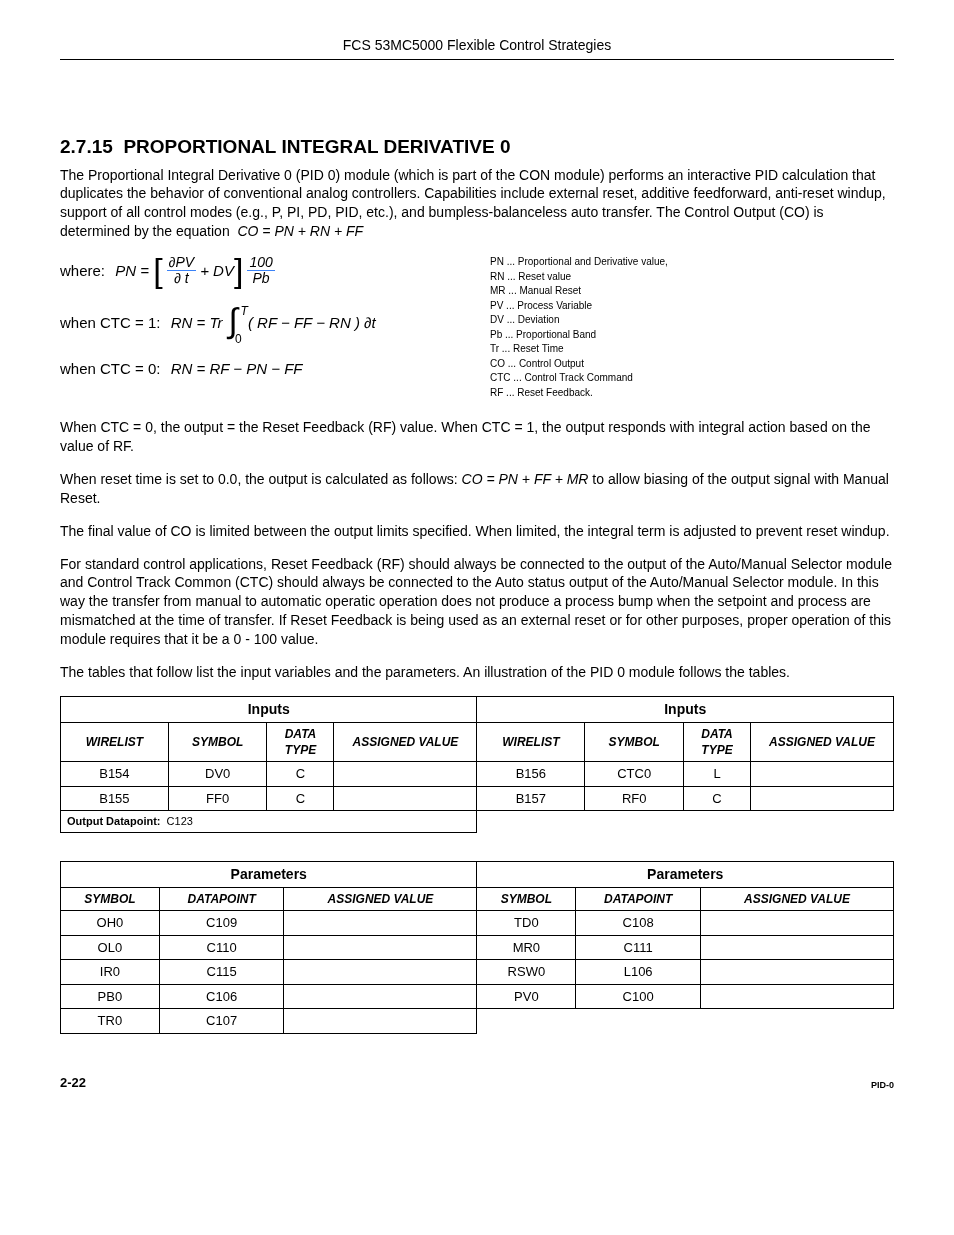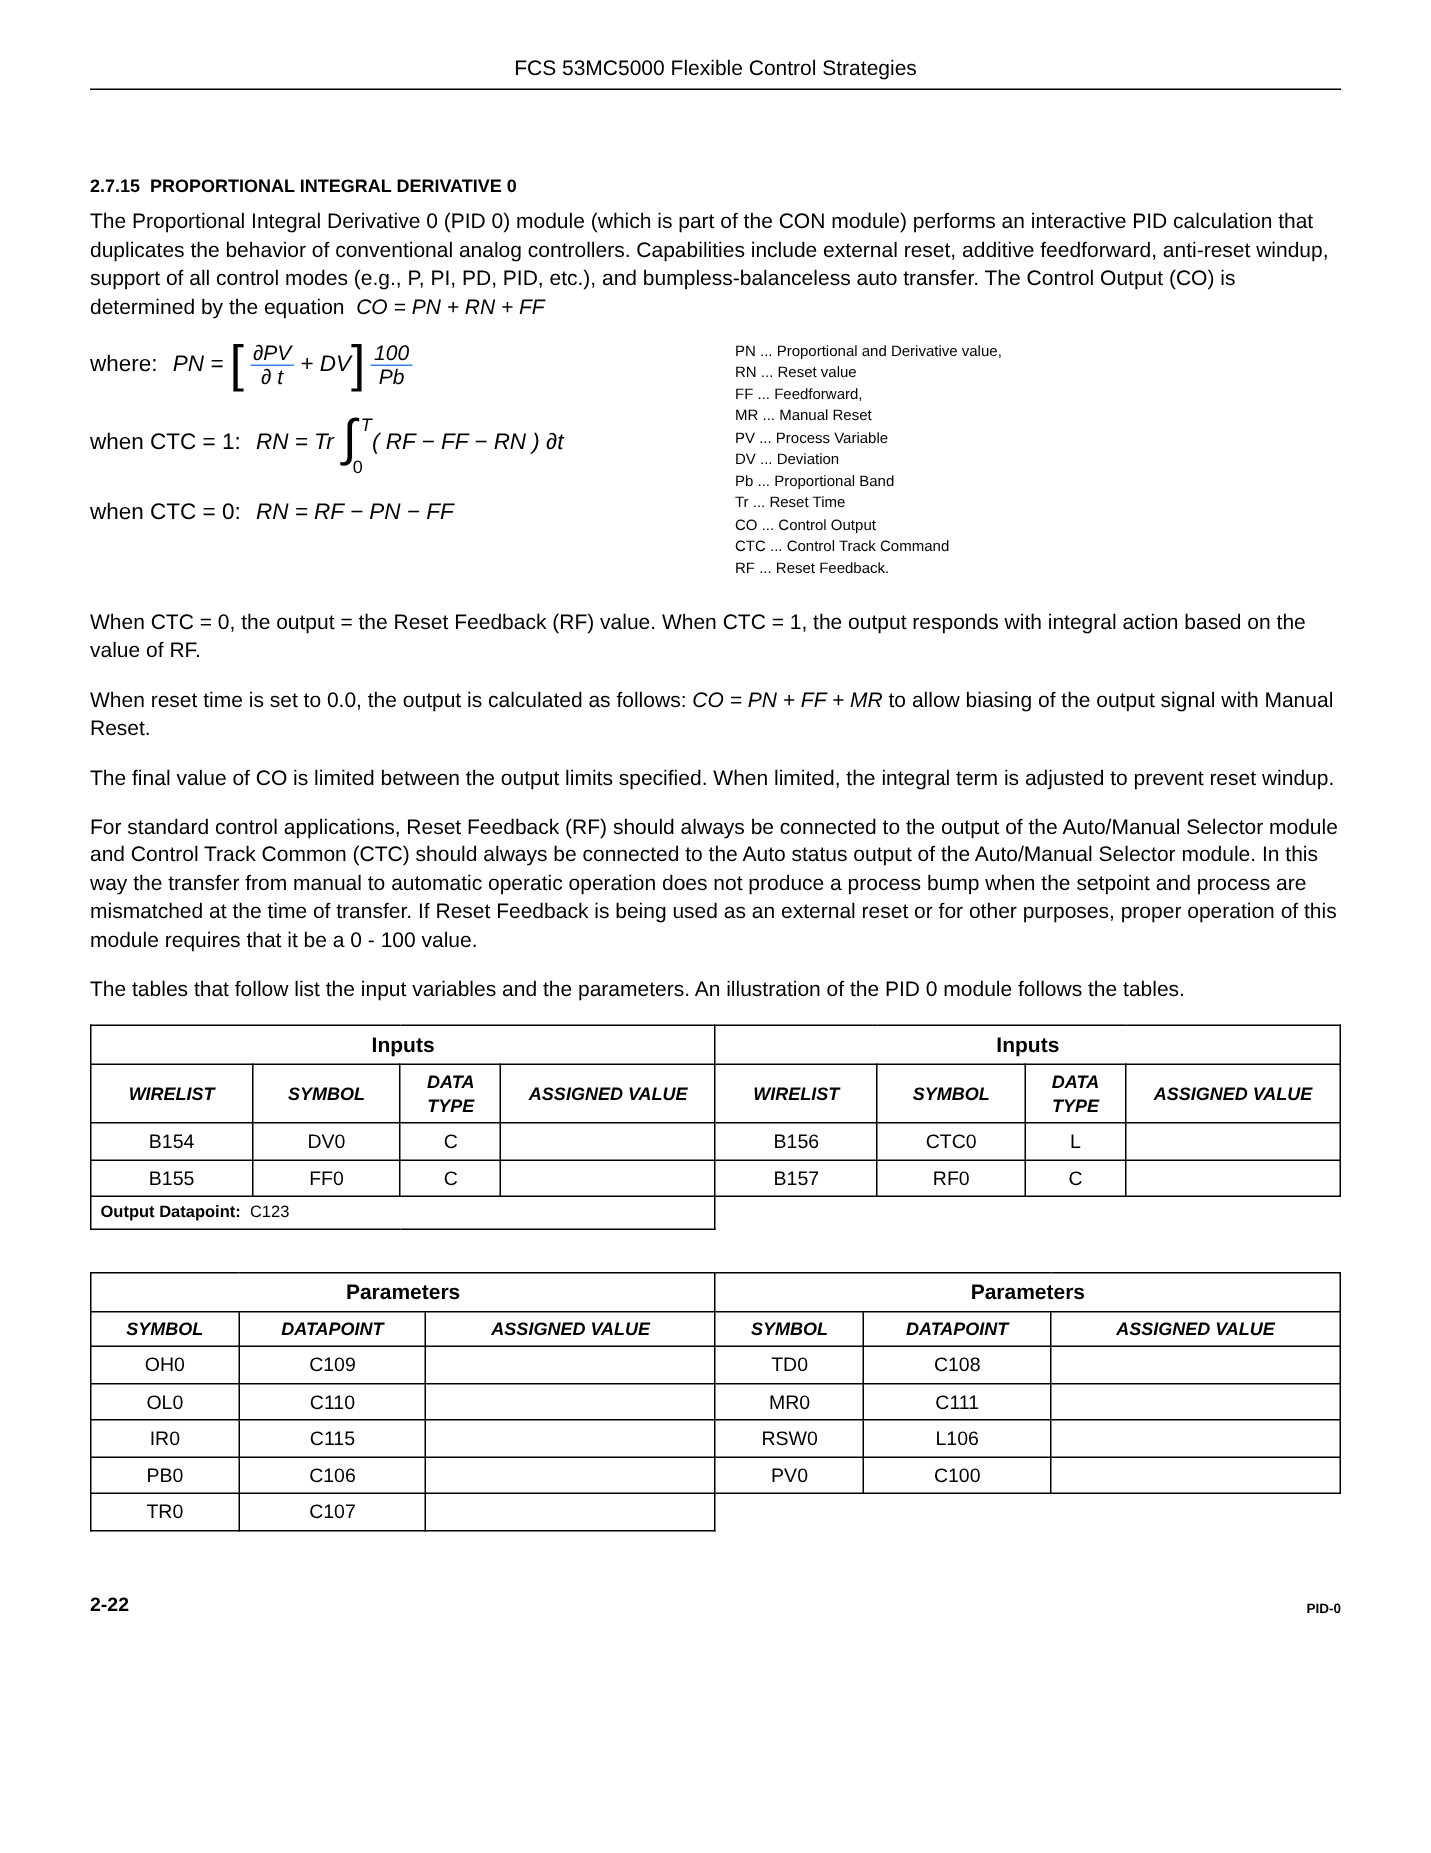--- a/index.html
+++ b/index.html
@@ -11,24 +11,24 @@
     padding: 36px 60px 30px 60px;
     width: 954px;
     box-sizing: border-box;
     line-height: 1.35;
   }
   .hdr {
     text-align: center;
     font-size: 14px;
     border-bottom: 1px solid #000;
     padding-bottom: 4px;
-    margin-bottom: 56px;
+    margin-bottom: 74px;
   }
   h2.sec {
-    font-size: 12px;
+    font-size: 19px;
     font-weight: bold;
     margin: 0 0 6px 0;
   }
   p { margin: 0 0 14px 0; }
   .eq-inline { font-style: italic; text-align: right; }
   .eq-row {
     display: flex;
     align-items: flex-start;
     margin-top: 6px;
     margin-bottom: 16px;
@@ -129,21 +129,20 @@
 
     <div class="eq-block" style="margin-bottom:0">
       <span class="lead">when CTC = 0:</span>&nbsp;
       <span>RN = RF − PN − FF</span>
     </div>
 
   </div>
   <div class="eq-right">
     <div>PN ... Proportional and Derivative value,</div>
     <div>RN ... Reset value</div>
-    <div>FF ... Feedforward,</div>
     <div>MR ... Manual Reset</div>
     <div>PV ... Process Variable</div>
     <div>DV ... Deviation</div>
     <div>Pb ... Proportional Band</div>
     <div>Tr ... Reset Time</div>
     <div>CO ... Control Output</div>
     <div>CTC ... Control Track Command</div>
     <div>RF ... Reset Feedback.</div>
   </div>
 </div>

